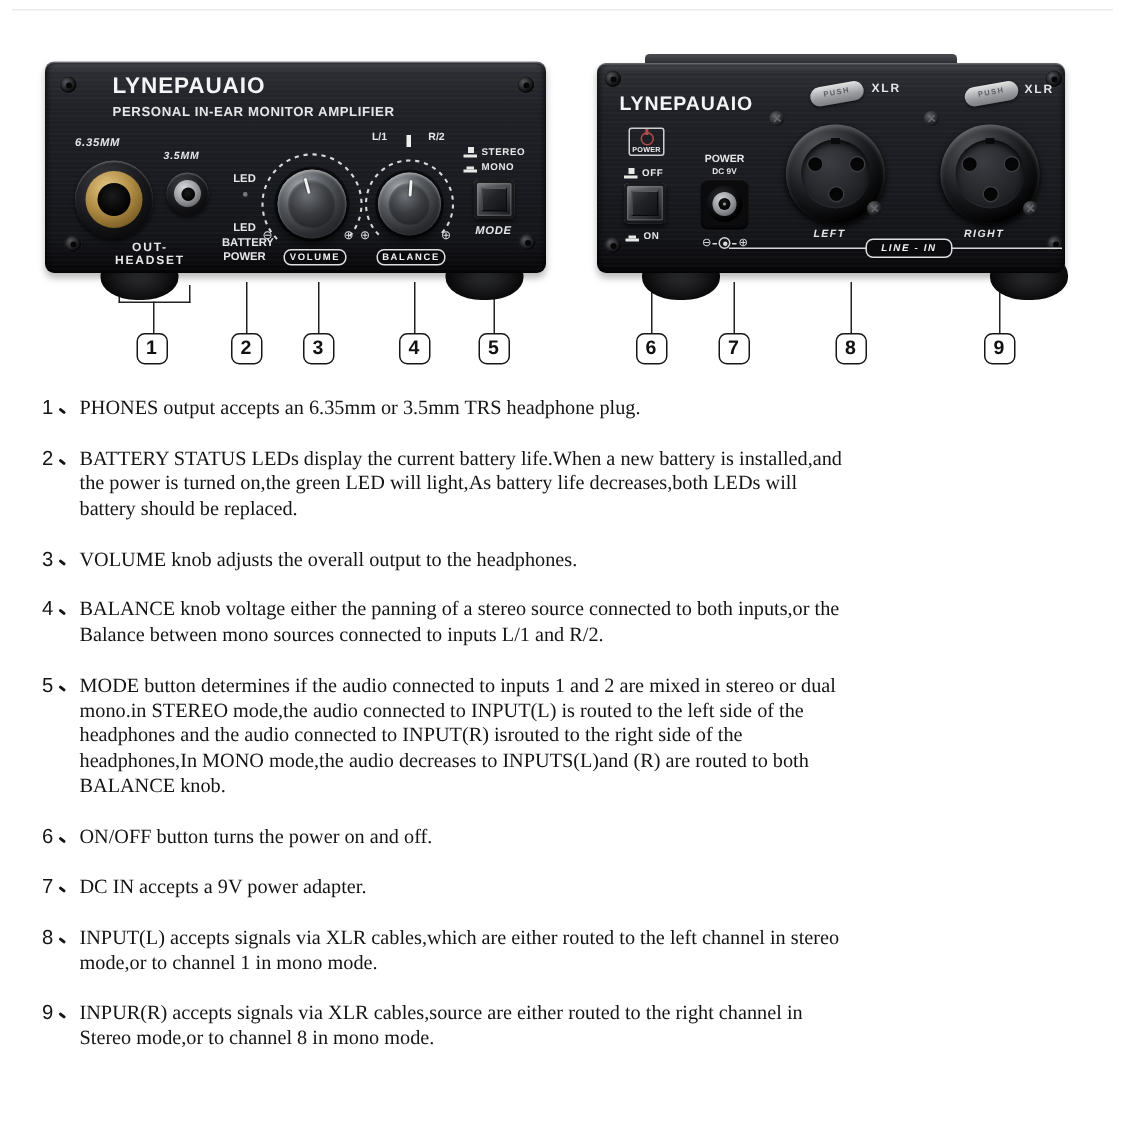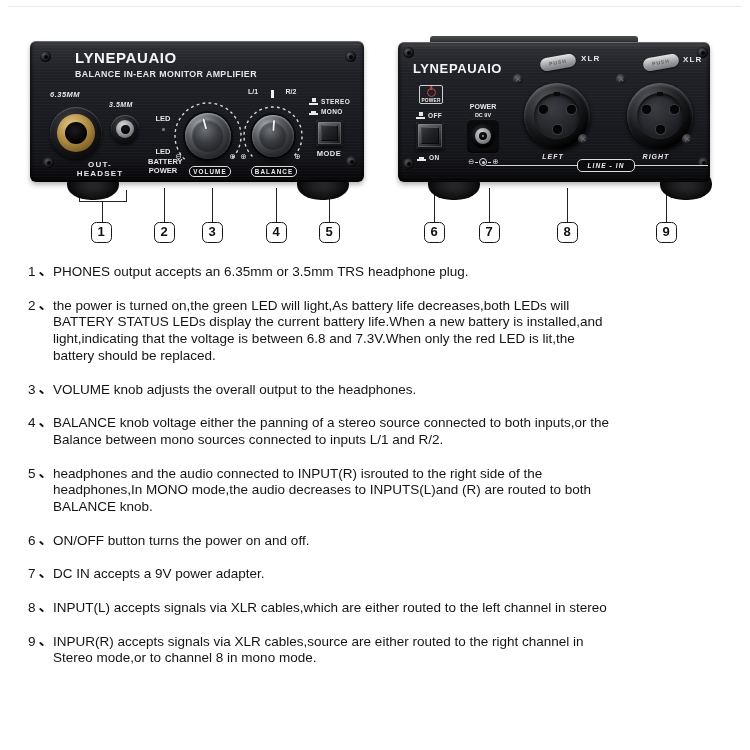--- a/index.html
+++ b/index.html
@@ -102,42 +102,42 @@
   .cstem{position:absolute;left:101.5px;top:201px;width:1.2px;height:22px;background:#222;}
   .cnum{position:absolute;top:222px;width:21px;height:21px;box-sizing:border-box;
     border:1.7px solid #161616;border-radius:5.5px;background:#fff;color:#111;
     font-size:13px;font-weight:bold;text-align:center;line-height:18px;}
   
   #notes{position:absolute;left:28px;top:264px;width:706px;color:#141414;}
   .note{display:flex;margin-bottom:16.8px;}
   .nmark{width:25px;flex:none;font-size:13.5px;line-height:16.8px;display:flex;}
   .cjk{display:inline-block;width:5px;height:2px;background:#141414;border-radius:1px;
     transform:rotate(38deg);margin:9px 0 0 3px;}
-  .nlines{flex:1;font-size:13.5px;line-height:16.8px;}
+  .nlines{flex:1;font-size:13.5px;line-height:16.8px;font-family:Liberation Serif, serif;}
 </style>
 </head>
 <body>
 
 <div id="stage">
   <div class="abs" style="left:8px;top:6px;width:734px;height:1px;background:#ebebeb;"></div>
 
   <div class="foot" style="left:67px;top:167px;"></div>
   <div class="foot" style="left:297px;top:167px;"></div>
   <div class="foot" style="left:428px;top:167px;"></div>
   <div class="foot" style="left:660px;top:167px;"></div>
   <div class="toplip" style="left:430px;top:36px;width:208px;"></div>
 
   <div class="device" style="left:30px;top:41px;width:334px;height:141px;">
     <div class="screw" style="left:10px;top:10px;"></div>
     <div class="screw" style="left:315px;top:10px;"></div>
     <div class="screw" style="left:13px;top:116px;"></div>
     <div class="screw" style="left:316px;top:115px;"></div>
 
     <div class="wl brand" style="left:45px;top:8px;font-size:15px;">LYNEPAUAIO</div>
-    <div class="wl" style="left:45px;top:28px;font-size:8.8px;letter-spacing:.4px;">BALANCE IN-EAR MONITOR AMPLIFIER</div>
+    <div class="wl" style="left:45px;top:28px;font-size:8.8px;letter-spacing:.4px;">PERSONAL IN-EAR MONITOR AMPLIFIER</div>
 
     <div class="wl ital" style="left:20px;top:49px;font-size:7.5px;letter-spacing:.5px;">6.35MM</div>
     <div class="jack" style="left:20px;top:66px;width:52px;height:52px;">
       <div class="ring" style="inset:7px;background:radial-gradient(circle at 38% 30%,#e4c886,#b08c44 45%,#71561f 85%);"></div>
       <div class="hole" style="inset:15px;"></div>
     </div>
 
     <div class="wl ital ctr" style="left:76px;top:60px;width:30px;font-size:7px;letter-spacing:.5px;">3.5MM</div>
     <div class="jack" style="left:81px;top:74px;width:28px;height:28px;">
       <div class="ring" style="inset:5px;background:radial-gradient(circle at 38% 30%,#d9dadd,#8f9195 55%,#56585c 90%);"></div>
@@ -186,21 +186,21 @@
       <b>STEREO</b>
     </div>
     <div class="strow" style="left:279px;top:67px;">
       <span class="stico down">
           <i class="cap"></i>
           <i class="base"></i>
         </span>
       <b>MONO</b>
     </div>
     <div class="pushbtn" style="left:286px;top:79px;width:27px;height:26px;"></div>
-    <div class="wl ctr" style="left:284px;top:108px;width:30px;font-size:7.5px;letter-spacing:.5px;">MODE</div>
+    <div class="wl ctr" style="left:284px;top:108px;width:30px;font-size:7.5px;letter-spacing:.5px;font-style:italic;">MODE</div>
   </div>
 
   <div class="device" style="left:398px;top:42px;width:312px;height:140px;">
     <div class="screw" style="left:5px;top:5px;"></div>
     <div class="screw" style="left:299px;top:5px;"></div>
     <div class="screw" style="left:5px;top:116px;"></div>
     <div class="screw" style="left:300px;top:115px;"></div>
 
     <div class="wl brand" style="left:15px;top:19px;font-size:13px;">LYNEPAUAIO</div>
 
@@ -299,23 +299,22 @@
       <div class="nlines">
           <div>PHONES output accepts an 6.35mm or 3.5mm TRS headphone plug.</div>
         </div>
     </div>
     <div class="note">
       <div class="nmark">
           <span>2</span>
           <span class="cjk"></span>
         </div>
       <div class="nlines">
-        <div>the power is turned on,the green LED will light,As battery life decreases,both LEDs will</div>
-          <div>BATTERY STATUS LEDs display the current battery life.When a new battery is installed,and</div>
-        <div>light,indicating that the voltage is between 6.8 and 7.3V.When only the red LED is lit,the</div>
+        <div>BATTERY STATUS LEDs display the current battery life.When a new battery is installed,and</div>
+          <div>the power is turned on,the green LED will light,As battery life decreases,both LEDs will</div>
           <div>battery should be replaced.</div>
       </div>
     </div>
     <div class="note">
       <div class="nmark">
           <span>3</span>
           <span class="cjk"></span>
         </div>
       <div class="nlines">
           <div>VOLUME knob adjusts the overall output to the headphones.</div>
@@ -330,20 +329,22 @@
         <div>BALANCE knob voltage either the panning of a stereo source connected to both inputs,or the</div>
           <div>Balance between mono sources connected to inputs L/1 and R/2.</div>
       </div>
     </div>
     <div class="note">
       <div class="nmark">
           <span>5</span>
           <span class="cjk"></span>
         </div>
       <div class="nlines">
+        <div>MODE button determines if the audio connected to inputs 1 and 2 are mixed in stereo or dual</div>
+          <div>mono.in STEREO mode,the audio connected to INPUT(L) is routed to the left side of the</div>
         <div>headphones and the audio connected to INPUT(R) isrouted to the right side of the</div>
           <div>headphones,In MONO mode,the audio decreases to INPUTS(L)and (R) are routed to both</div>
           <div>BALANCE knob.</div>
       </div>
     </div>
     <div class="note">
       <div class="nmark">
           <span>6</span>
           <span class="cjk"></span>
         </div>
@@ -360,20 +361,21 @@
           <div>DC IN accepts a 9V power adapter.</div>
         </div>
     </div>
     <div class="note">
       <div class="nmark">
           <span>8</span>
           <span class="cjk"></span>
         </div>
       <div class="nlines">
         <div>INPUT(L) accepts signals via XLR cables,which are either routed to the left channel in stereo</div>
+          <div>mode,or to channel 1 in mono mode.</div>
       </div>
     </div>
     <div class="note">
       <div class="nmark">
           <span>9</span>
           <span class="cjk"></span>
         </div>
       <div class="nlines">
         <div>INPUR(R) accepts signals via XLR cables,source are either routed to the right channel in</div>
           <div>Stereo mode,or to channel 8 in mono mode.</div>

